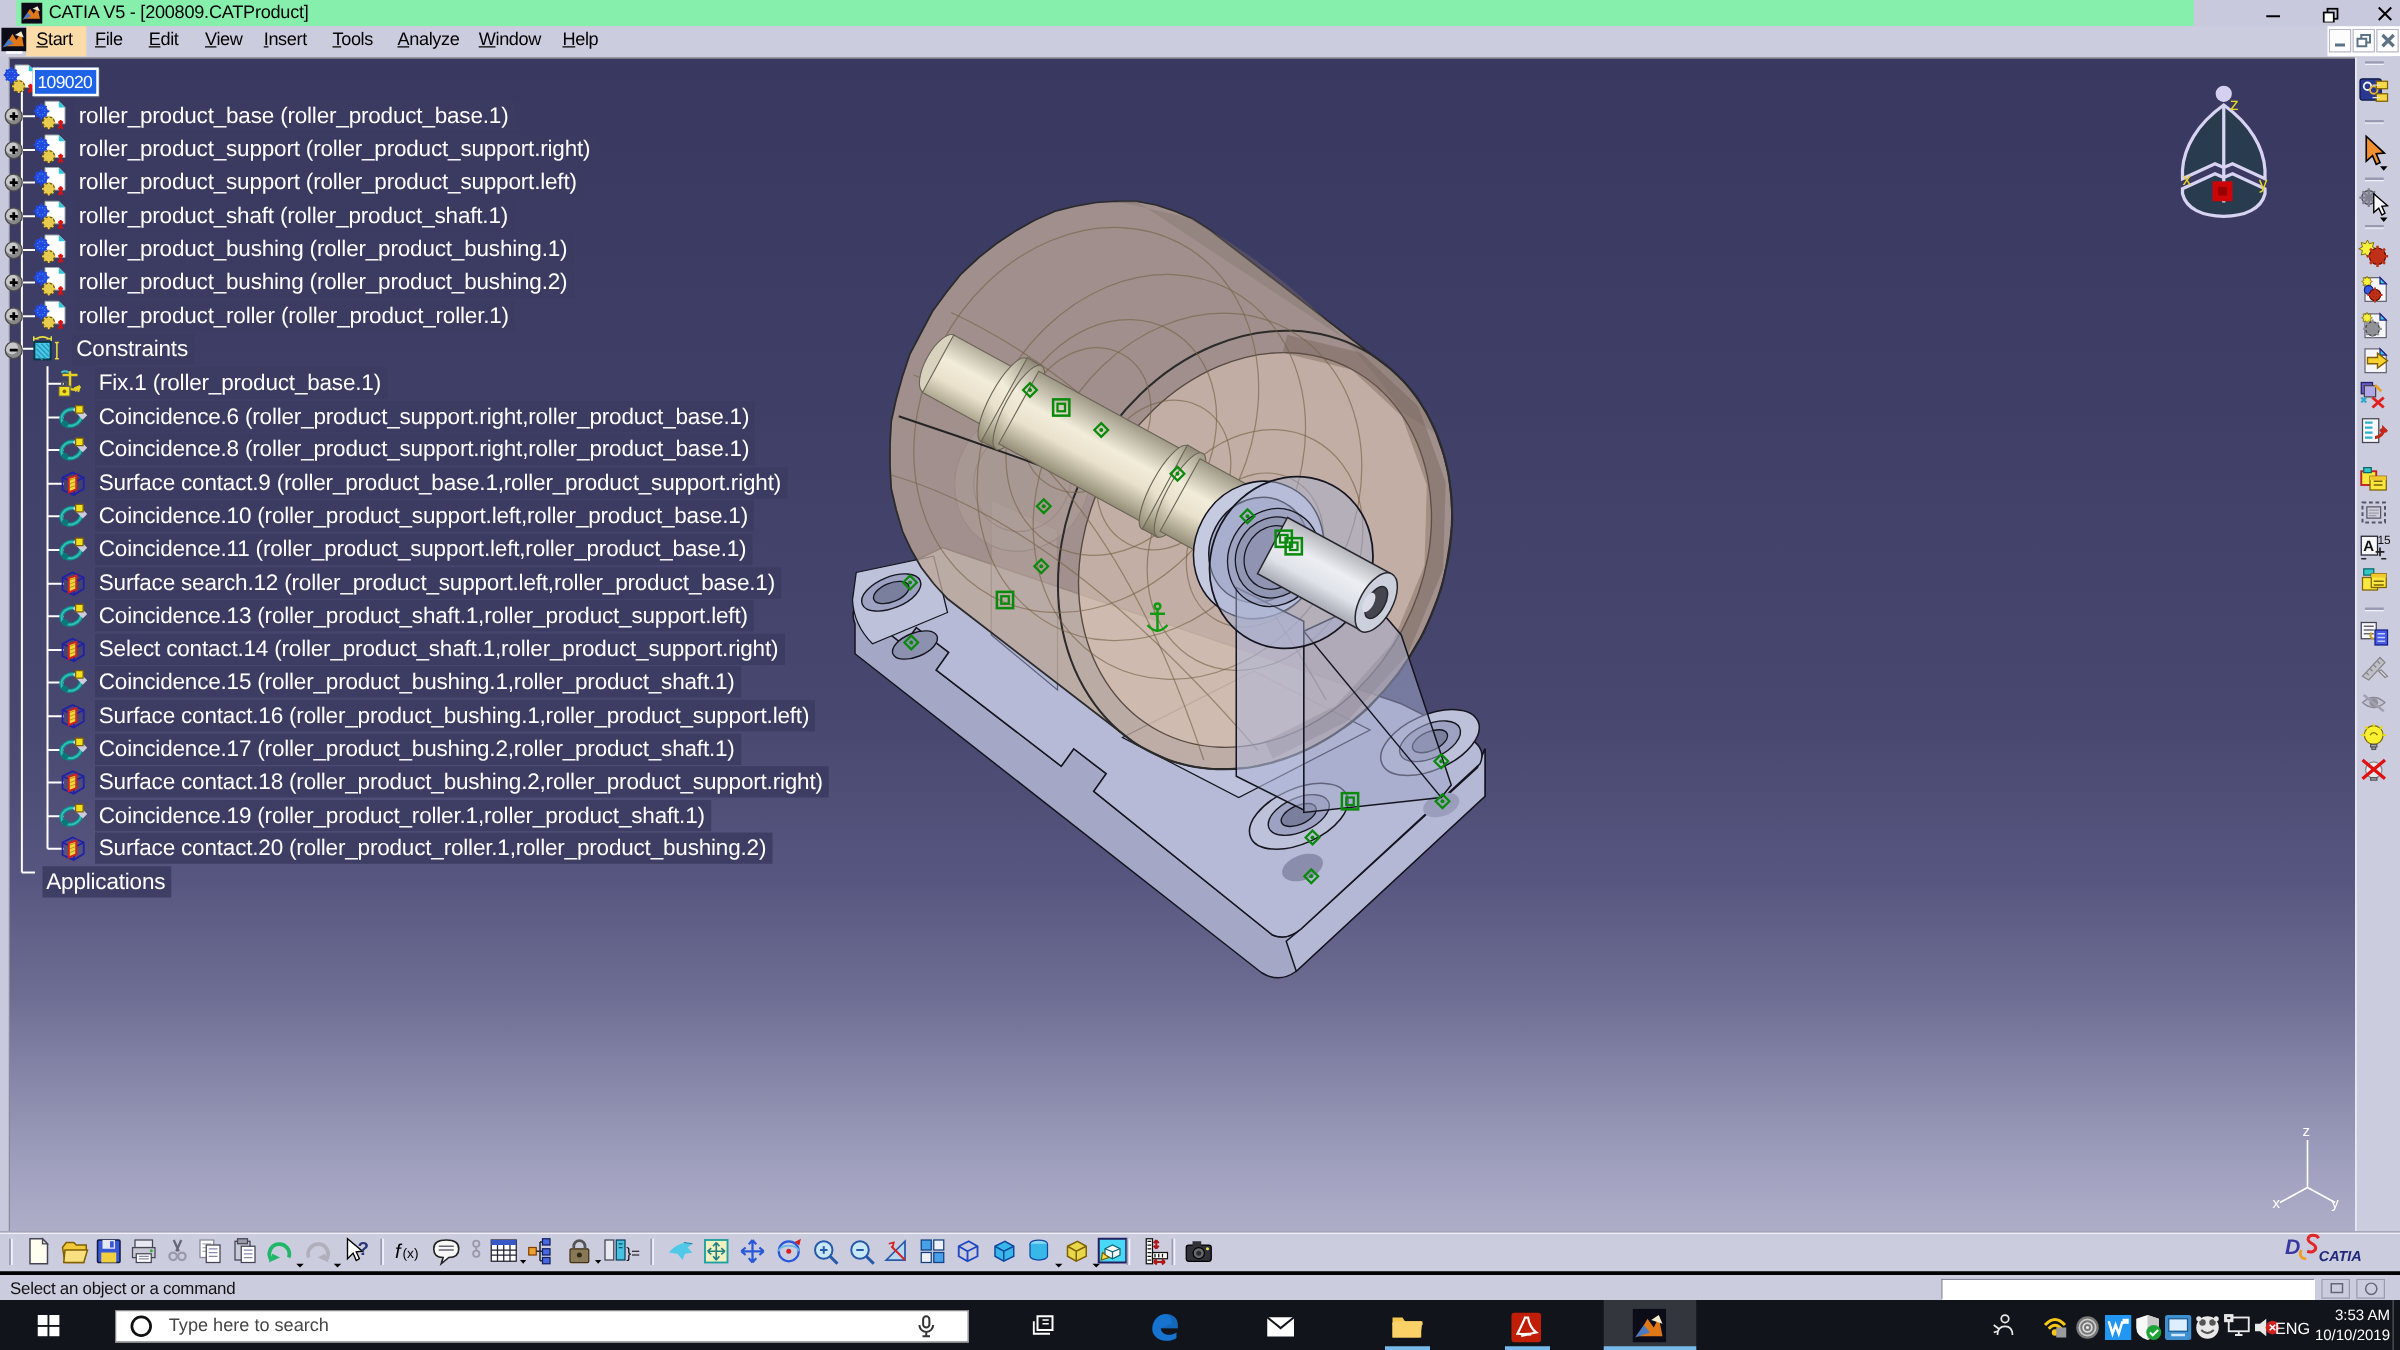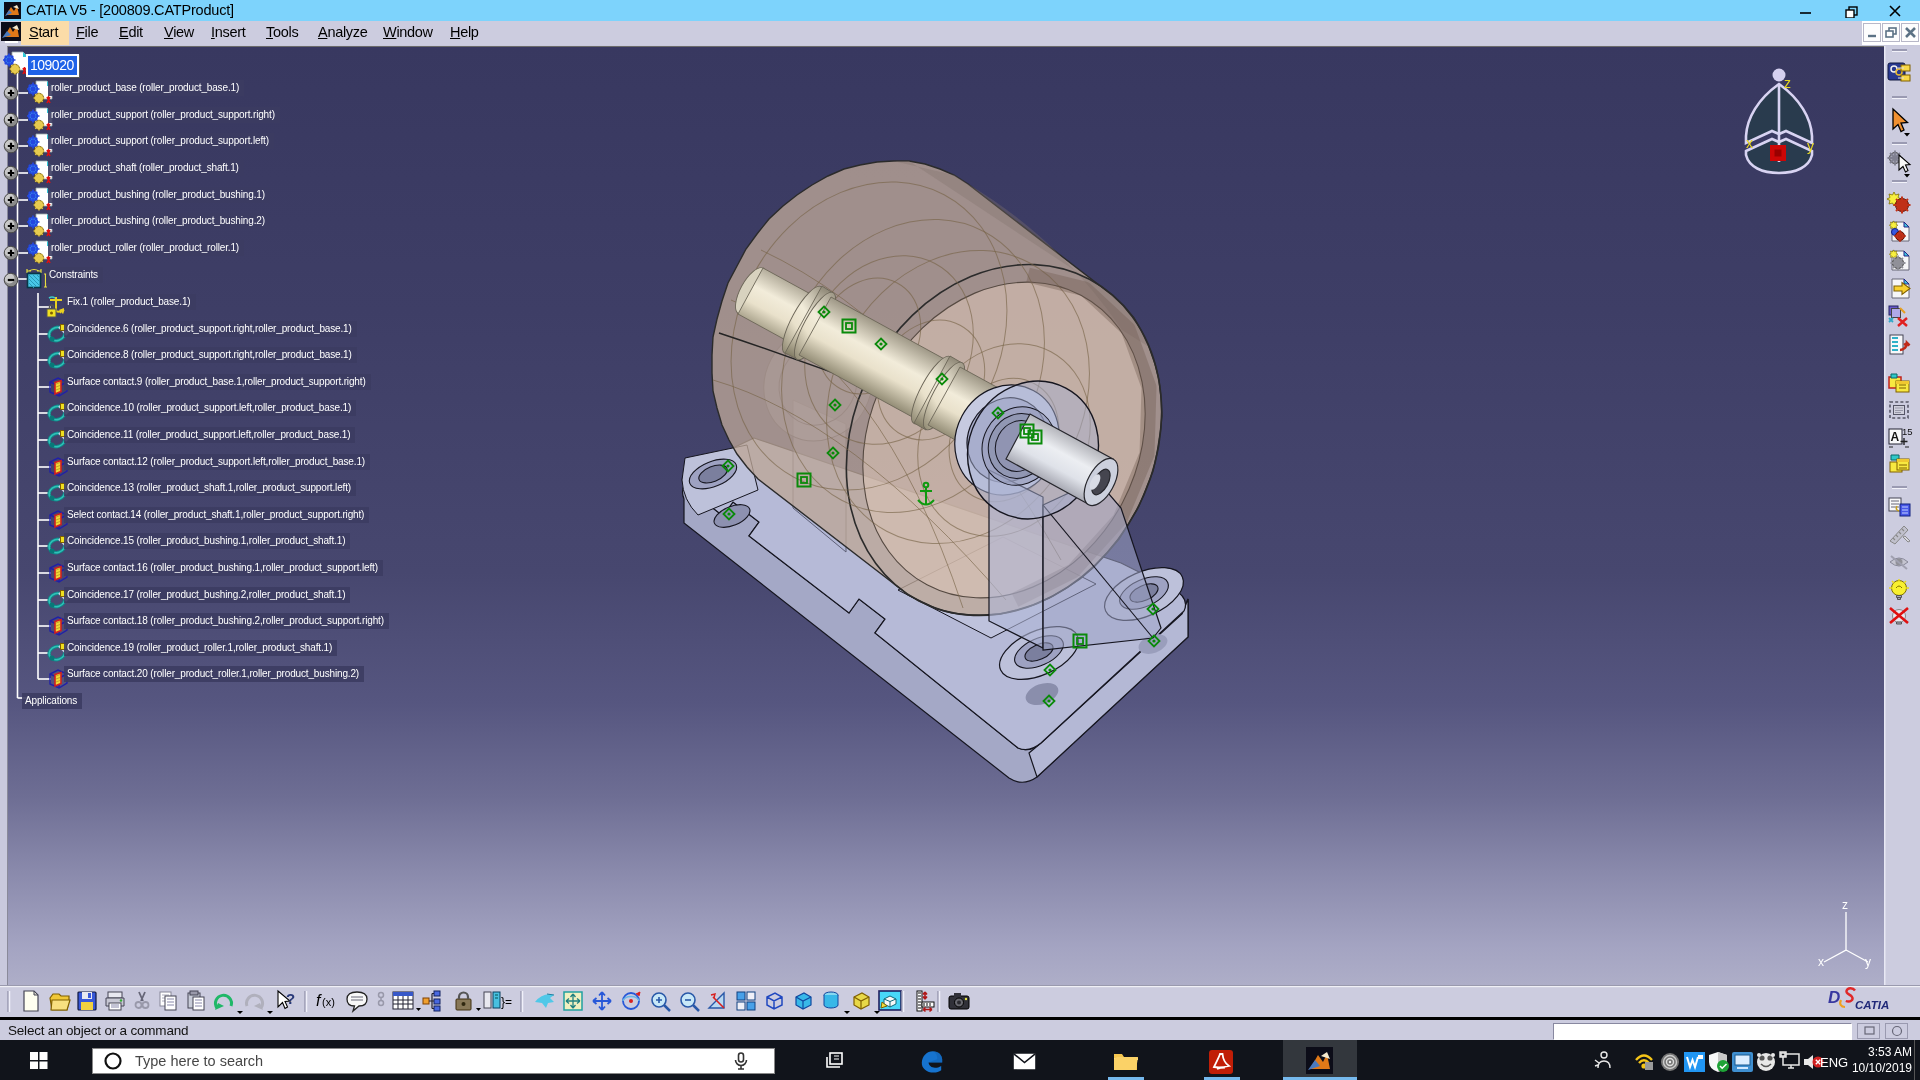--- a/index.html
+++ b/index.html
@@ -1,26 +1,26 @@
 <!DOCTYPE html>
 <html><head>
 <meta charset="utf-8">
 <style>
   * { margin:0; padding:0; box-sizing:border-box; }
   html,body { width:1920px; height:1080px; overflow:hidden; font-family:"Liberation Sans",sans-serif; }
   #app { position:absolute; left:0; top:0; width:1920px; height:1080px; background:#c9c9dd; }
-  #titlebar { position:absolute; left:0; top:0; width:1920px; height:21px; background:#7dd3fc; }
+  #titlebar { position:absolute; left:13px; top:0; width:1742px; height:21px; background:#86efac; }
   #titlebar .ttext { position:absolute; left:26px; top:2px; font-size:14.5px; color:#000; letter-spacing:-0.2px; }
   #menubar { position:absolute; left:0; top:21px; width:1920px; height:24px; background:#ccccdf;text-align:right; }
   .menuitem { position:absolute; top:3px; font-size:14.5px; color:#000; letter-spacing:-0.3px; }
   .menuitem u { text-decoration:underline; }
   #viewport { position:absolute; left:7px; top:46px; width:1877px; height:939px;
      background:linear-gradient(180deg,#383860 0%, #3e3e66 28%, #47476f 56%, #565680 70%, #6e6e94 80%, #8a8aac 88%, #a4a4c2 96%, #aeaec8 100%);
      border-top:1px solid #6a6a6a; border-left:1px solid #8a8a9a; }
-  .trow { position:absolute; font-size:10px; color:#ffffff; letter-spacing:-0.15px; white-space:nowrap; }
+  .trow { position:absolute; font-size:18px; color:#ffffff; letter-spacing:-0.15px; white-space:nowrap;margin-left:12px; }
   .hl { background:rgba(60,60,98,0.9); padding:2px 5px 3px 3px; }
   #righttb { position:absolute; left:1884px; top:46px; width:30px; height:939px; background:#ccccdf; }
   #rborder { position:absolute; left:1914px; top:45px; width:6px; height:995px; background:#ccccdf; }
   #bottomtb { position:absolute; left:0; top:985px; width:1920px; height:32px; background:#ccccdf; border-top:1px solid #9a9aae; }
   #statusbar { position:absolute; left:0; top:1017px; width:1920px; height:23px; background:#ccccdf; border-top:3px solid #000000; }
   #statusbar .stext { position:absolute; left:8px; top:3px; font-size:13.5px; color:#111; letter-spacing:-0.2px;}
   #taskbar { position:absolute; left:0; top:1040px; width:1920px; height:40px; background:#11141b; }
   .abs { position:absolute; }
 </style>
 </head>
@@ -500,21 +500,21 @@
       <rect x="14.5" y="2.5" width="6" height="6" fill="#f0e020" stroke="#806000" stroke-width="1"></rect>
       <circle cx="6" cy="17" r="2.6" fill="#087878"></circle>
     </svg>
       <div class="trow" style="left:56px;top:382px"><span class="hl">Coincidence.11 (roller_product_support.left,roller_product_base.1)</span></div>
       <svg class="abs" style="left:38px;top:407.6px" width="24" height="24" viewBox="0 0 24 24">
       <path d="M4 7 L12 3 L21 7 L21 16 L13 21 L4 17 Z" fill="none" stroke="#2020a8" stroke-width="1.4"></path>
       <path d="M4 7 L13 11 L13 21 M13 11 L21 7" fill="none" stroke="#2020a8" stroke-width="1.4"></path>
       <path d="M9 7.5 L15 5.5 L15 16.5 L9 19 Z" fill="#f0d838" stroke="#d02020" stroke-width="1.6"></path>
       <path d="M10 9 l4 -1.5 M10 12 l4 -1.5 M10 15 l4 -1.5" stroke="#b89820" stroke-width="0.8"></path>
     </svg>
-      <div class="trow" style="left:56px;top:409px"><span class="hl">Surface contact.12 (roller_product_support.left,roller_product_base.1)</span></div>
+      <div class="trow" style="left:56px;top:409px"><span class="hl">Surface search.12 (roller_product_support.left,roller_product_base.1)</span></div>
       <svg class="abs" style="left:38px;top:434.20000000000005px" width="24" height="24" viewBox="0 0 24 24">
       <ellipse cx="11" cy="12" rx="8" ry="6.5" fill="none" stroke="#108888" stroke-width="3.4" transform="rotate(-18 11 12)"></ellipse>
       <ellipse cx="11" cy="12" rx="8" ry="6.5" fill="none" stroke="#30c0b8" stroke-width="1.6" transform="rotate(-18 11 12)"></ellipse>
       <path d="M14 4 l8 8" stroke="#ccccdf" stroke-width="5"></path>
       <rect x="14.5" y="2.5" width="6" height="6" fill="#f0e020" stroke="#806000" stroke-width="1"></rect>
       <circle cx="6" cy="17" r="2.6" fill="#087878"></circle>
     </svg>
       <div class="trow" style="left:56px;top:435px"><span class="hl">Coincidence.13 (roller_product_shaft.1,roller_product_support.left)</span></div>
       <svg class="abs" style="left:38px;top:460.79999999999995px" width="24" height="24" viewBox="0 0 24 24">
       <path d="M4 7 L12 3 L21 7 L21 16 L13 21 L4 17 Z" fill="none" stroke="#2020a8" stroke-width="1.4"></path>

